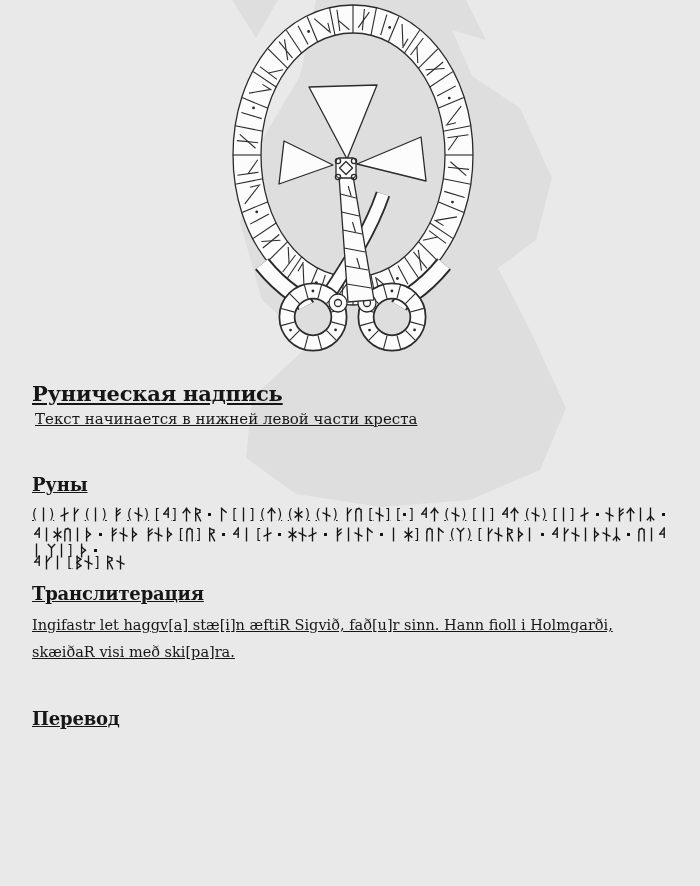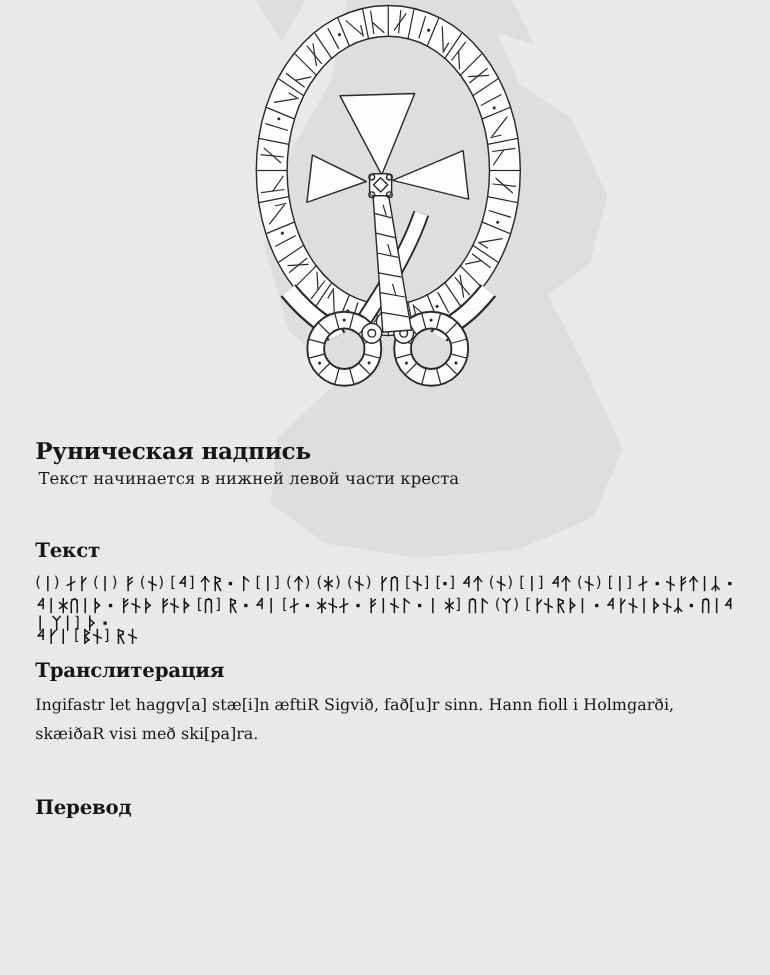--- a/index.html
+++ b/index.html
@@ -5,21 +5,21 @@
   html,body{margin:0;padding:0;}
   body{
     width:700px;height:886px;
     background:#e9e9e9;
     font-family:"DejaVu Serif", serif;
     color:#161616;
     overflow:hidden;
     position:relative;
   }
   .stone-wrap{position:absolute;top:0;left:0;width:700px;height:512px;}
-  .content{position:absolute;top:16px;left:0;width:700px;}
+  .content{position:absolute;top:0;left:0;width:700px;text-decoration:underline;}
   .inner{padding:0 24px 0 32px;}
   .header-row{margin-top:381px;display:flex;justify-content:space-between;align-items:flex-start;}
   .page-title{font-size:21px;font-weight:bold;letter-spacing:-0.2px;margin:0;}
   .caption{font-size:13.5px;padding-top:3px;}
   .subtitle{margin-top:4px;font-size:15px;padding-left:3px;}
   h2{font-size:18px;font-weight:bold;letter-spacing:-0.2px;margin:0;}
   .h-runes{margin-top:46px;}
   .rune-lines{margin-top:7px;}
   .rune-line{display:flex;align-items:center;height:24px;flex-wrap:wrap;}
   .rune-line > *{margin-right:1.3px;flex:none;}
@@ -229,21 +229,21 @@
   </svg>
 </div>
 
 <div class="content">
   <div class="inner">
     <div class="header-row">
       <h1 class="page-title">Руническая надпись</h1>
     </div>
     <div class="subtitle">Текст начинается в нижней левой части креста</div>
 
-    <h2 class="h-runes">Текст</h2>
+    <h2 class="h-runes">Руны</h2>
     <div id="rune-lines" class="rune-lines">
         <div class="rune-line">
           <span class="rn-br">(</span>
           <svg viewBox="0 0 10 14" width="9" height="15">
             <line x1="5" y1="0" x2="5" y2="14" stroke="#161616" stroke-width="1.5" stroke-linecap="square"></line>
           </svg>
           <span class="rn-br">)</span>
           <span class="rn-sp"></span>
           <svg viewBox="0 0 10 14" width="9" height="15">
             <line x1="5" y1="0" x2="5" y2="14" stroke="#161616" stroke-width="1.5" stroke-linecap="square"></line>

